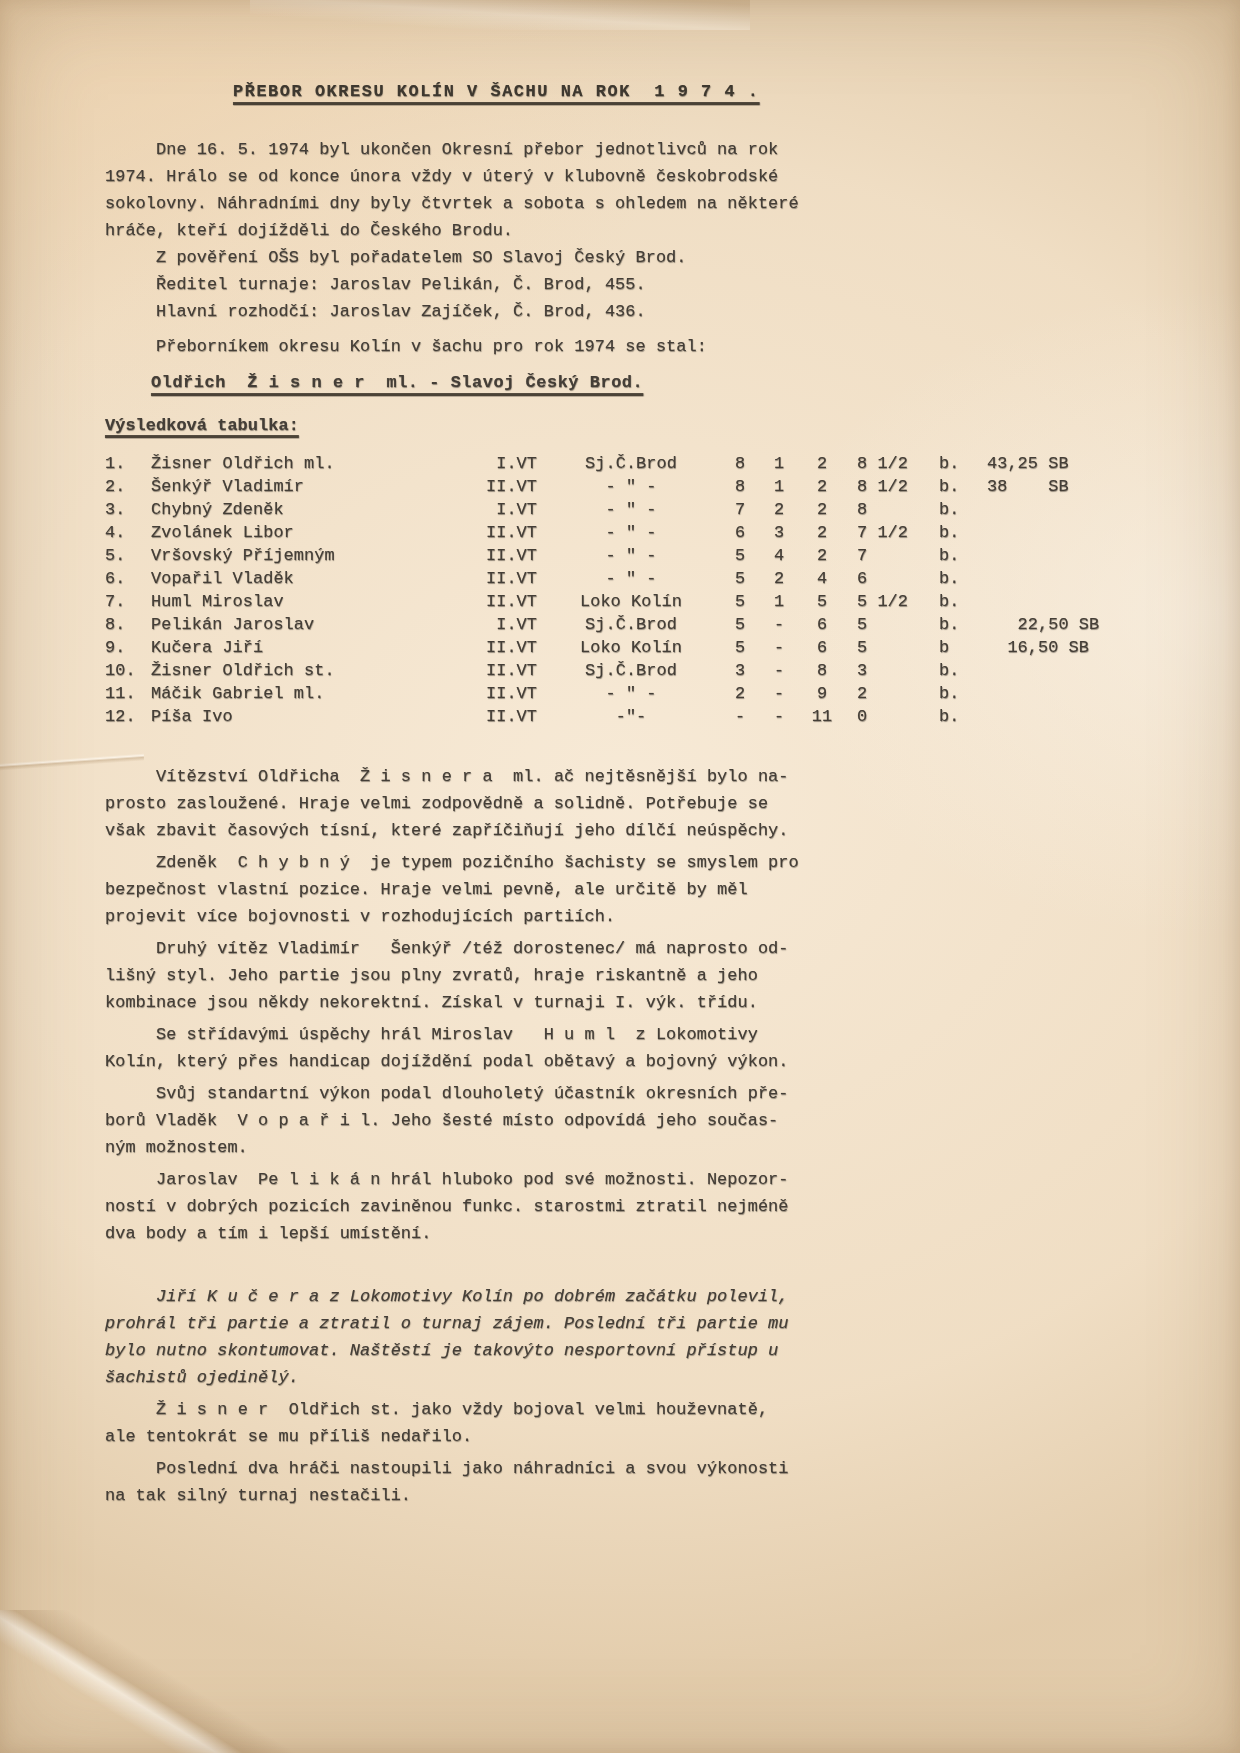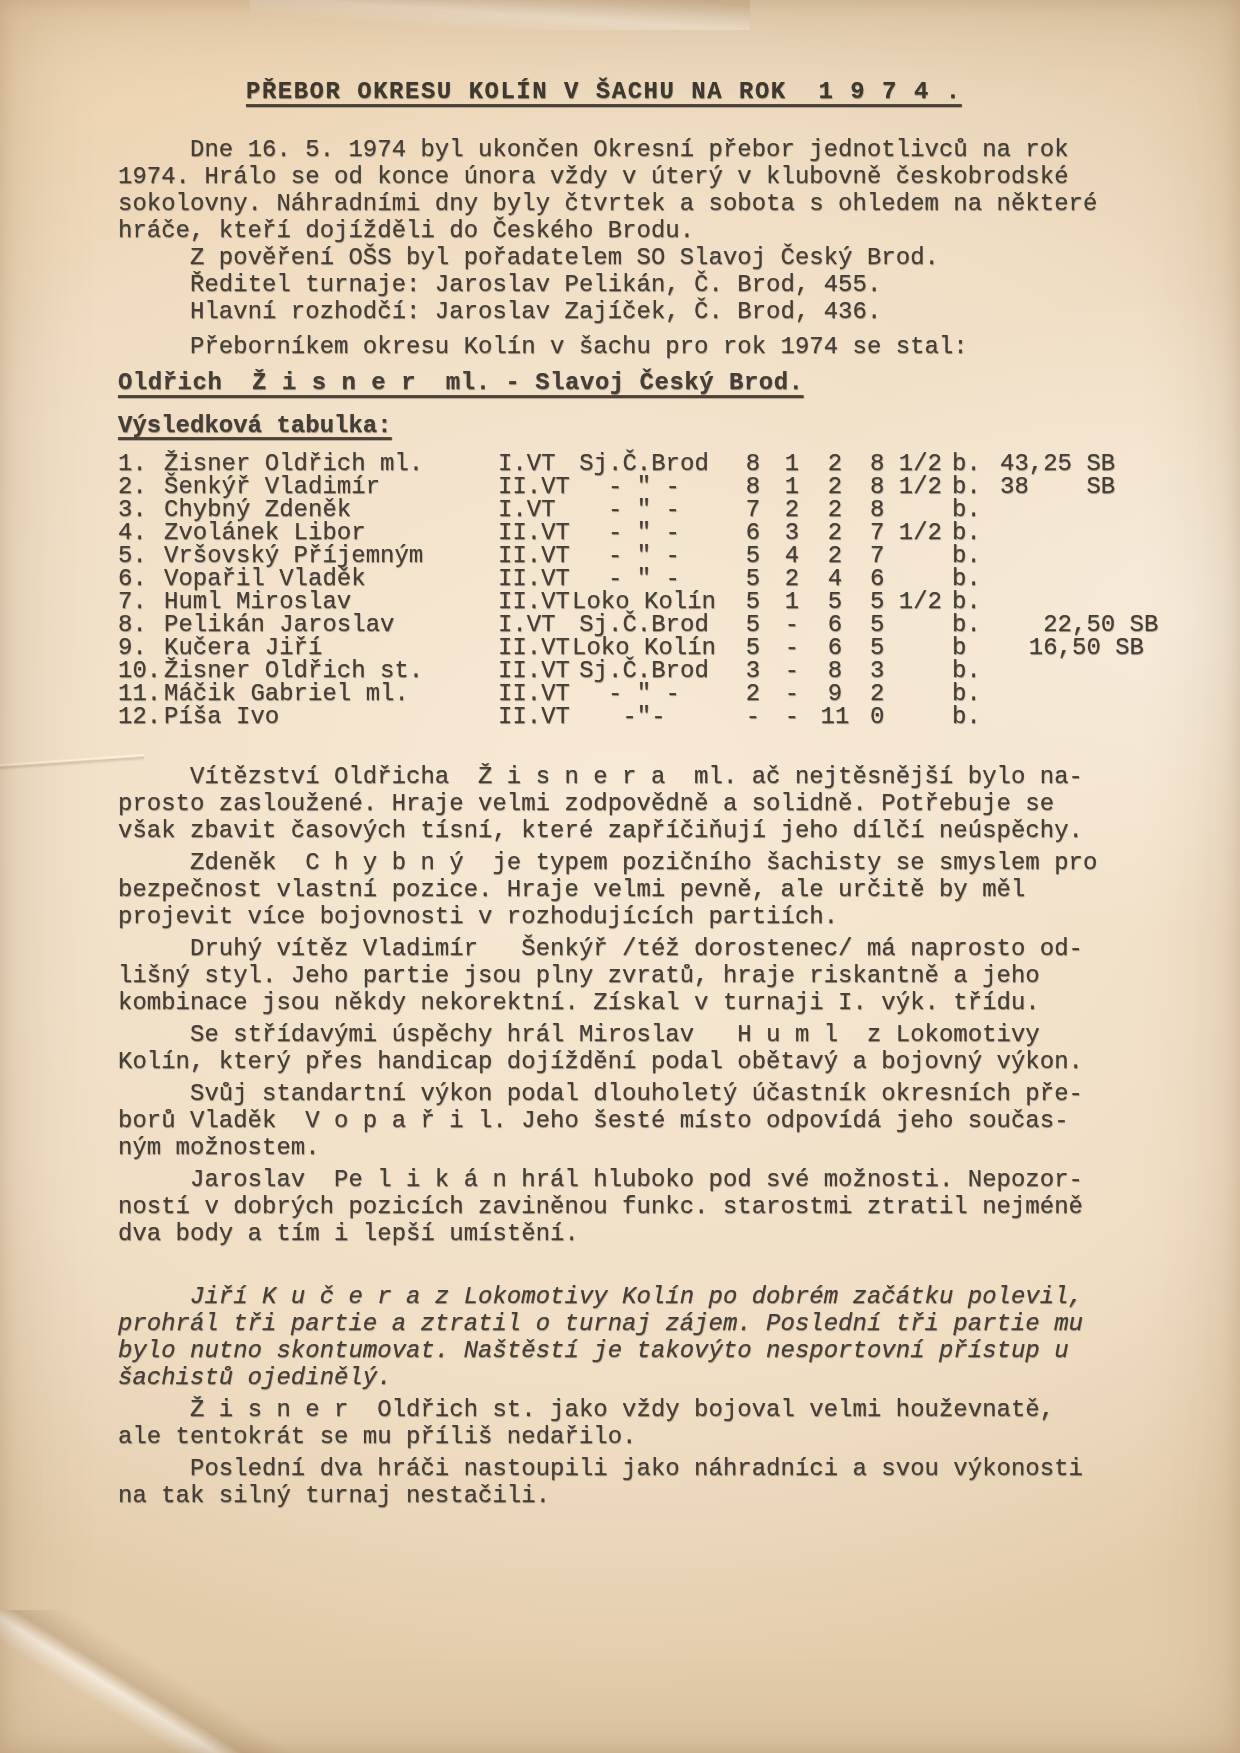--- a/index.html
+++ b/index.html
@@ -30,23 +30,23 @@
   }
   .crease-bottom{
     left:-40px;top:1610px;width:360px;height:190px;
     background:linear-gradient(32deg, rgba(255,248,238,0) 44%, rgba(255,252,246,0.65) 50%, rgba(145,110,70,0.25) 54%, rgba(255,248,238,0) 62%);
   }
   .crease-top{
     left:250px;top:-10px;width:500px;height:40px;
     background:linear-gradient(184deg, rgba(150,115,72,0.18) 20%, rgba(255,250,242,0.4) 55%, rgba(255,248,238,0) 80%);
   }
   .content{
-    position:absolute;left:118px;top:78px;width:1035px;
+    position:absolute;left:105px;top:78px;width:1035px;
     color:#443e37;
-    font-size:24px;line-height:27px;
+    font-size:17px;line-height:27px;
     text-shadow:0.4px 0.6px 0.9px rgba(66,58,50,0.55), -0.2px 0 0.4px rgba(66,58,50,0.3);
   }
   .pre{white-space:pre-wrap;}
   .title{
     display:inline-block;
     margin-left:128px;
     font-weight:bold;
     letter-spacing:1.5px;
     color:#3e382f;
     text-decoration:underline;
@@ -58,39 +58,40 @@
   .champion-intro{margin-top:8px;}
   .champion-name{
     display:inline-block;
     margin-top:9px;
     font-weight:bold;
     letter-spacing:0.5px;
     text-decoration:underline;
     text-decoration-thickness:3px;
     text-underline-offset:6px;
     text-decoration-color:rgba(60,52,42,0.75);
+    margin-left:46px;
   }
   .table-heading{
     display:inline-block;
     margin-top:16px;
     font-weight:bold;
     text-decoration:underline;
     text-decoration-thickness:2.5px;
     text-underline-offset:5px;
     text-decoration-color:rgba(60,52,42,0.75);
   }
   .rtable{margin-top:13px;}
   .trow{
     display:grid;
     grid-template-columns:46px 318px 72px 180px 38px 40px 46px 92px 42px 160px;
     line-height:23px;
     height:23px;
   }
   .c-rank{text-align:left;}
-  .c-class{text-align:center;padding-right:4px;margin-left:16px;}
+  .c-class{text-align:right;padding-right:4px;margin-left:16px;}
   .c-club{text-align:center;}
   .c-w,.c-d,.c-l{text-align:center;}
   .c-pts{padding-left:12px;white-space:pre;}
   .c-b{text-align:left;padding-left:2px;}
   .c-sb{white-space:pre;padding-left:8px;}
   .report{margin-top:35px;}
   .report .para{margin:0 0 5px 0;}
   .report .para.gap-before{margin-top:36px;font-style:italic;}
 </style>
 </head>

